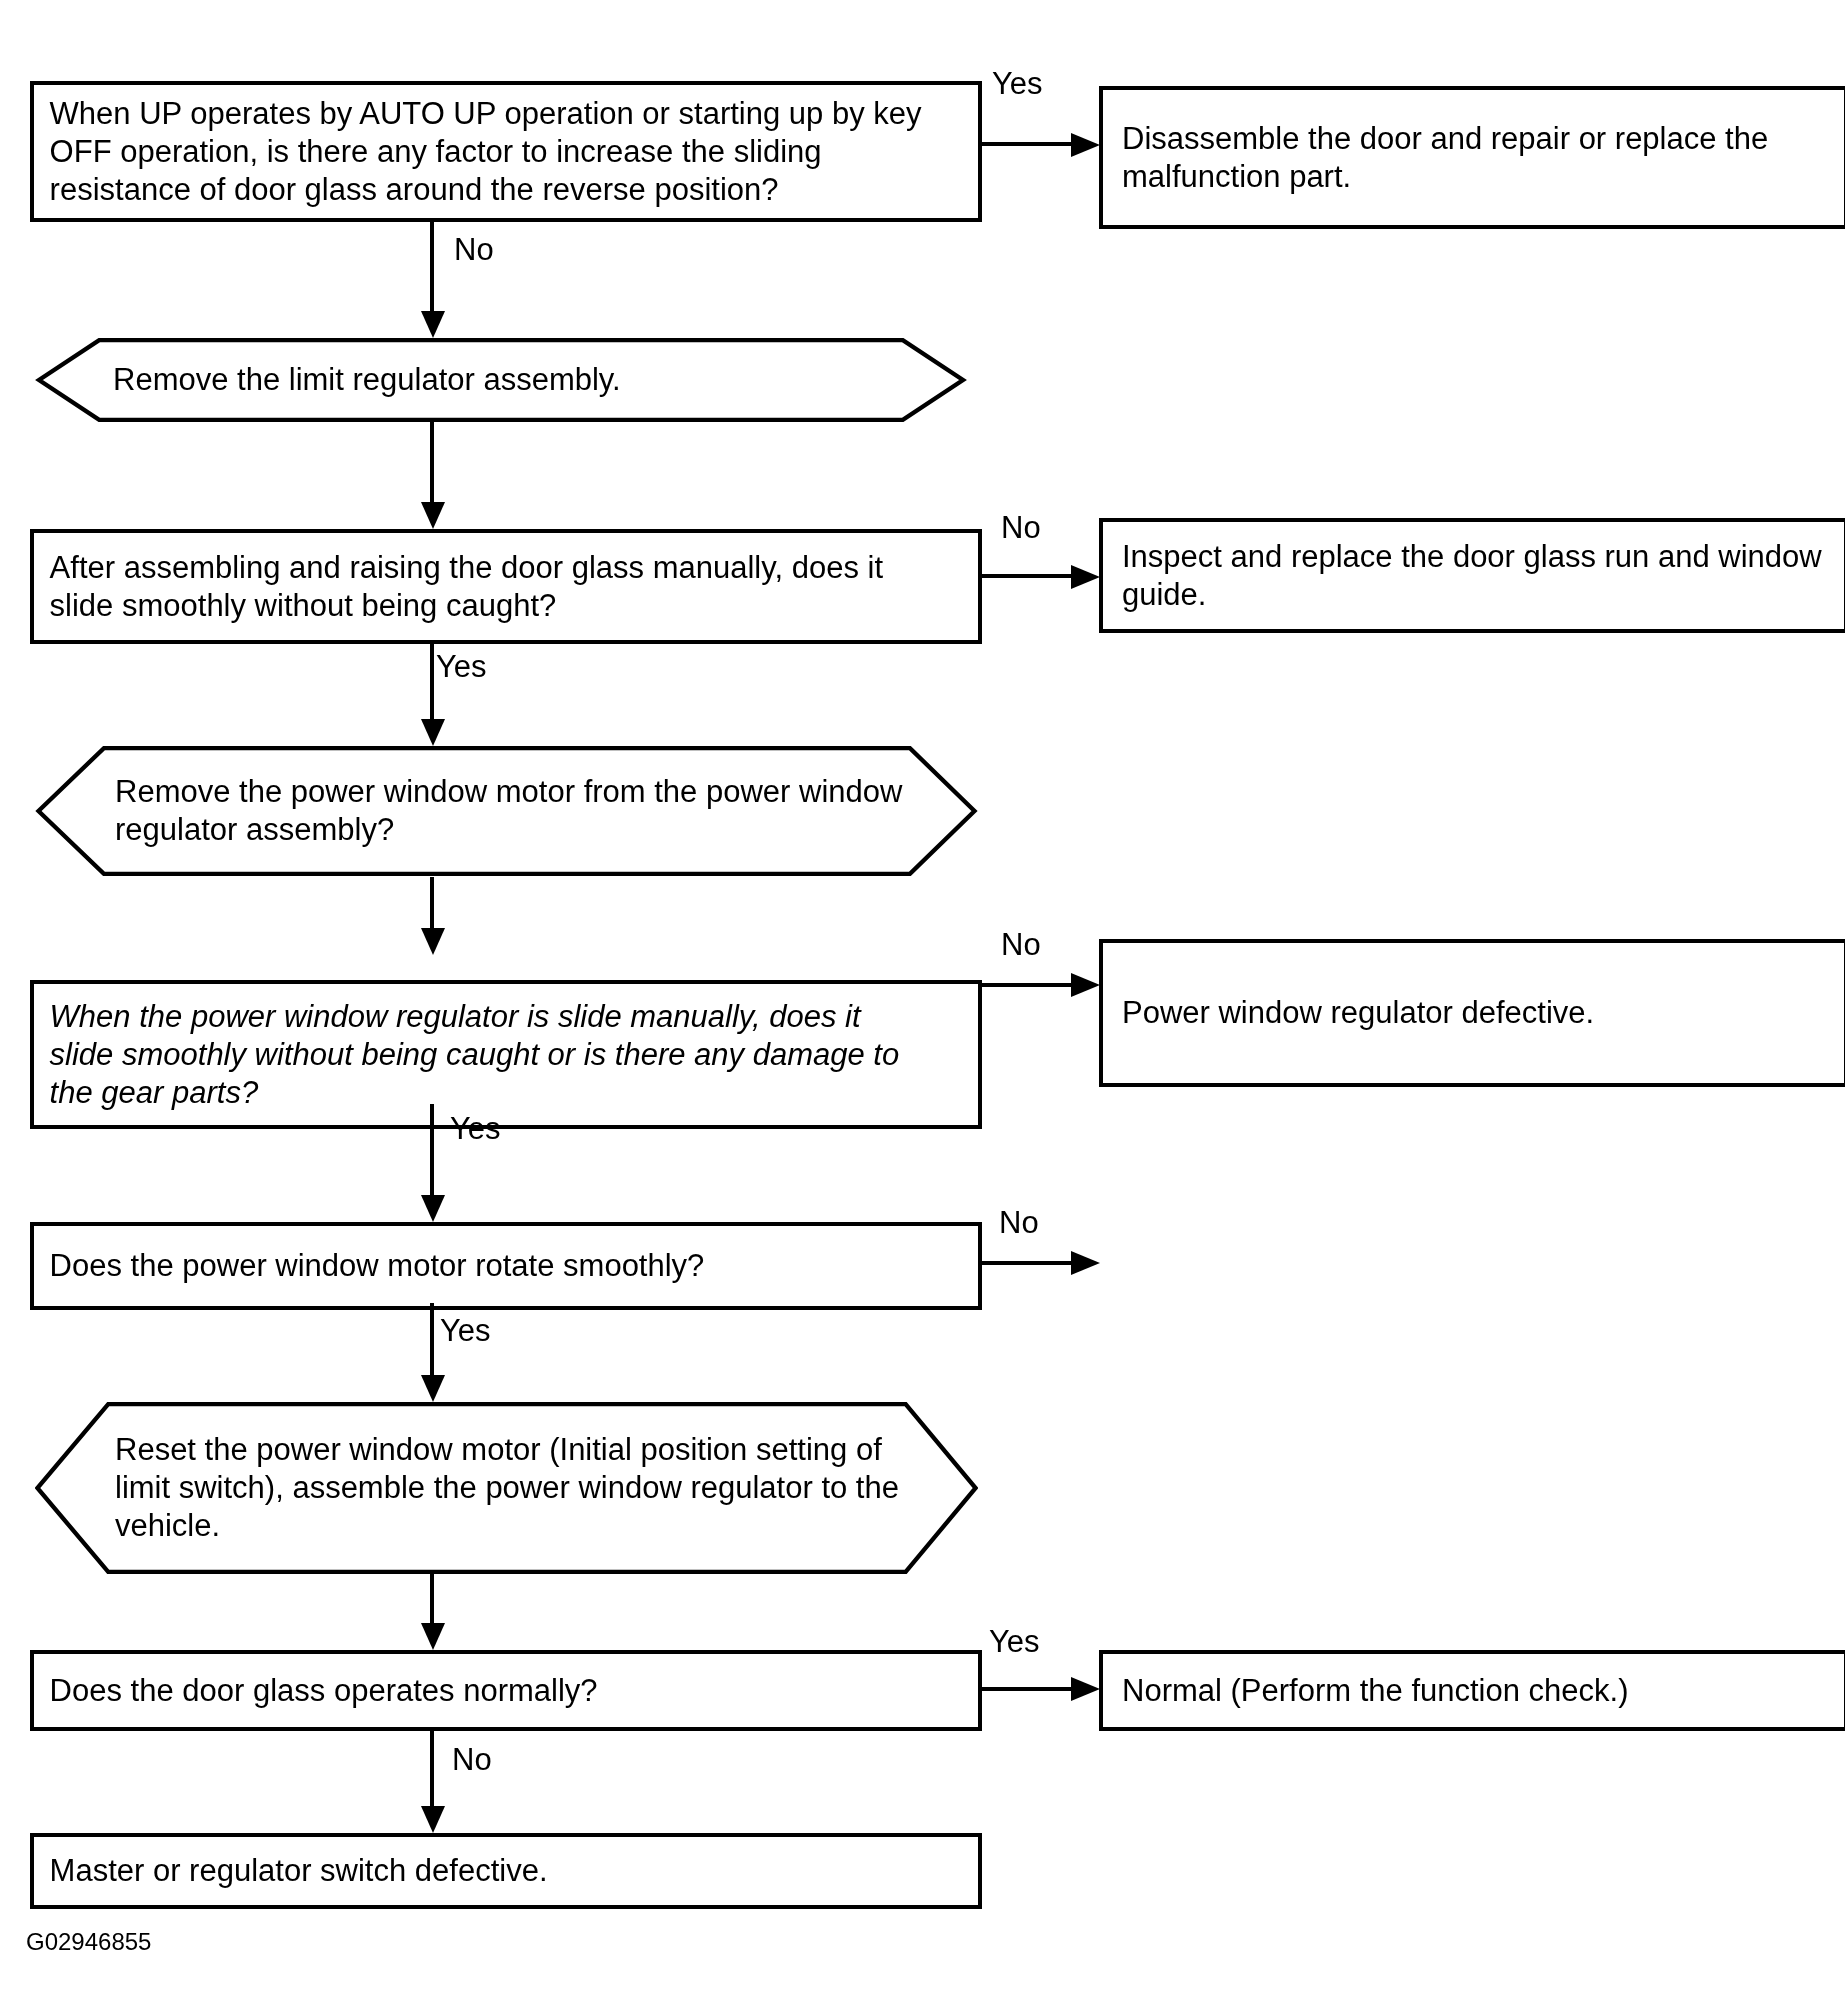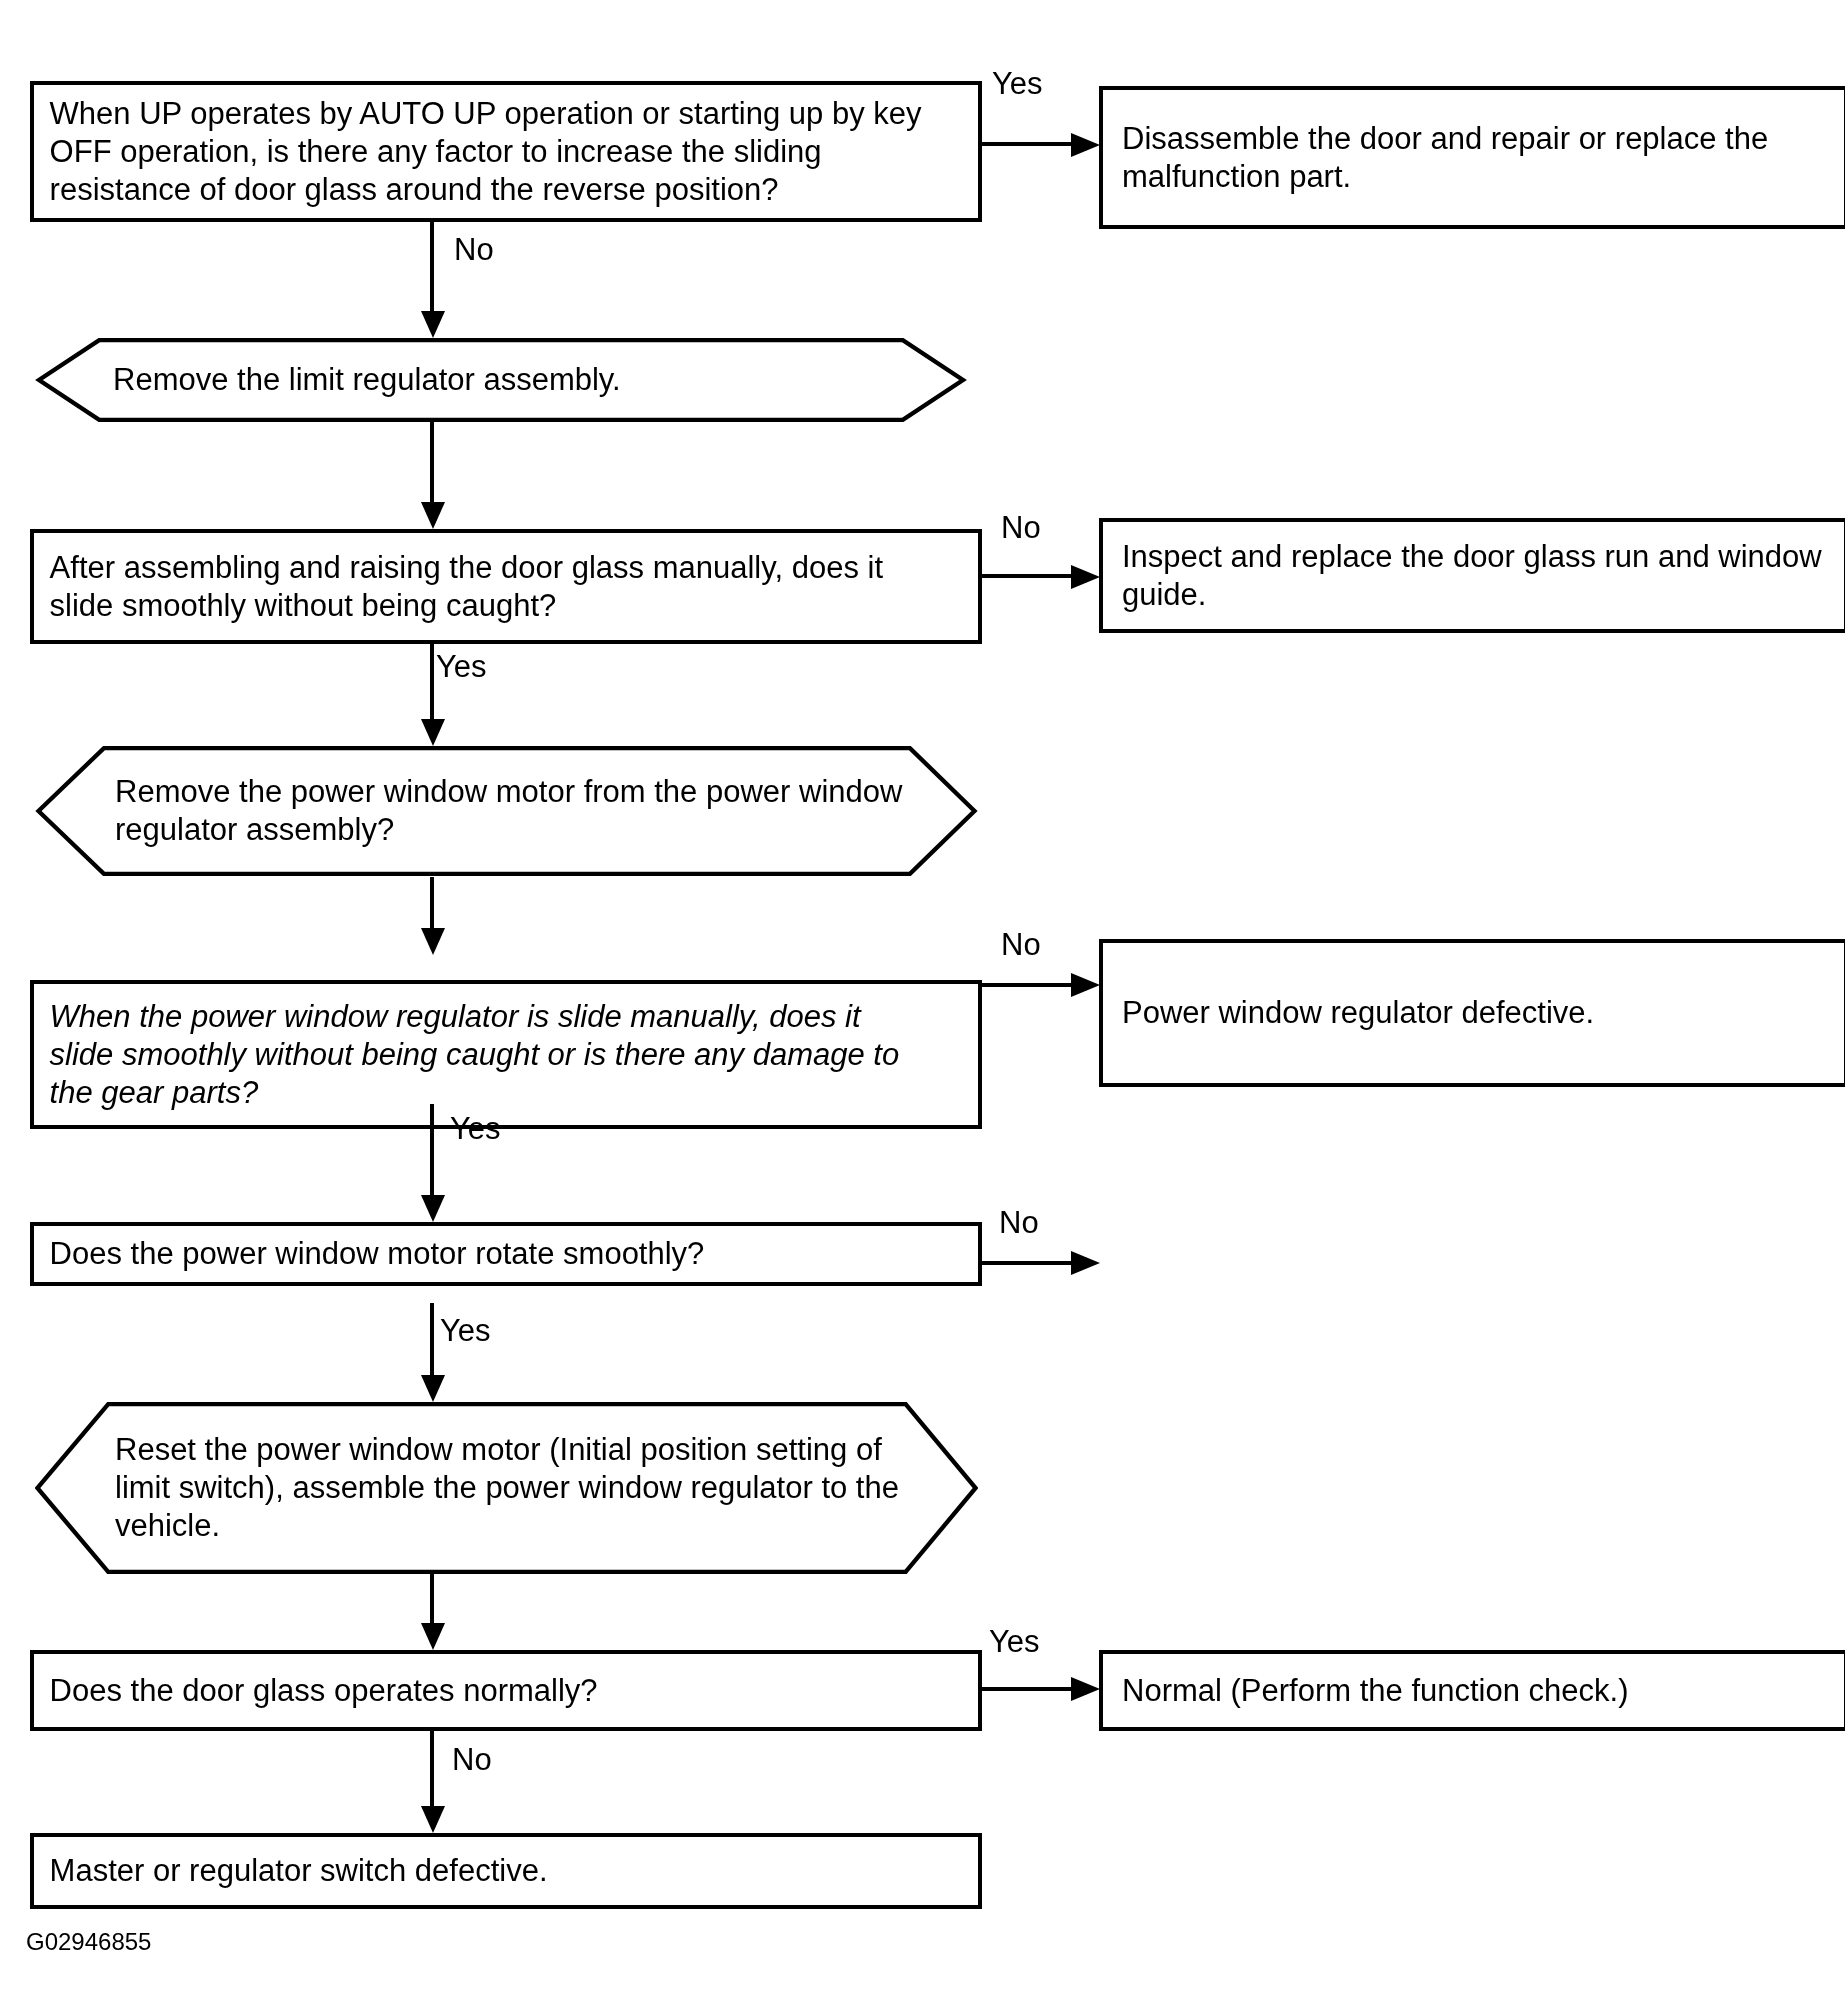--- a/index.html
+++ b/index.html
@@ -70,21 +70,21 @@
   </div>
 
   <div class="box lbox" style="top:962px;height:149px;padding:10.4px 52px 10.4px 15.6px;font-style:italic;">
     <span>When the power window regulator is slide manually, does it slide smoothly without being caught or is there any damage to the gear parts?</span>
   </div>
 
   <div class="box rbox" style="top:921px;height:148px;">
     <span>Power window regulator defective.</span>
   </div>
 
-  <div class="box lbox" style="top:1204px;height:64px;padding:7px 35px 7px 15.6px;">
+  <div class="box lbox" style="top:1204px;height:88px;padding:7px 35px 7px 15.6px;">
     <span>Does the power window motor rotate smoothly?</span>
   </div>
 
 
   <div class="hexwrap" style="left:35px;top:1384px;width:943px;height:172px;">
     <svg width="943" height="172" viewBox="0 0 1085 198">
       <polygon points="84,2.5 1002,2.5 1082.5,99 1002,195.5 84,195.5 2.5,99" fill="#ffffff" stroke="#000000" stroke-width="5"></polygon>
     </svg>
     <div class="hextext" style="padding-left:80px;padding-right:35px;">Reset the power window motor (Initial position setting of limit switch), assemble the power window regulator to the vehicle.</div>
   </div>

